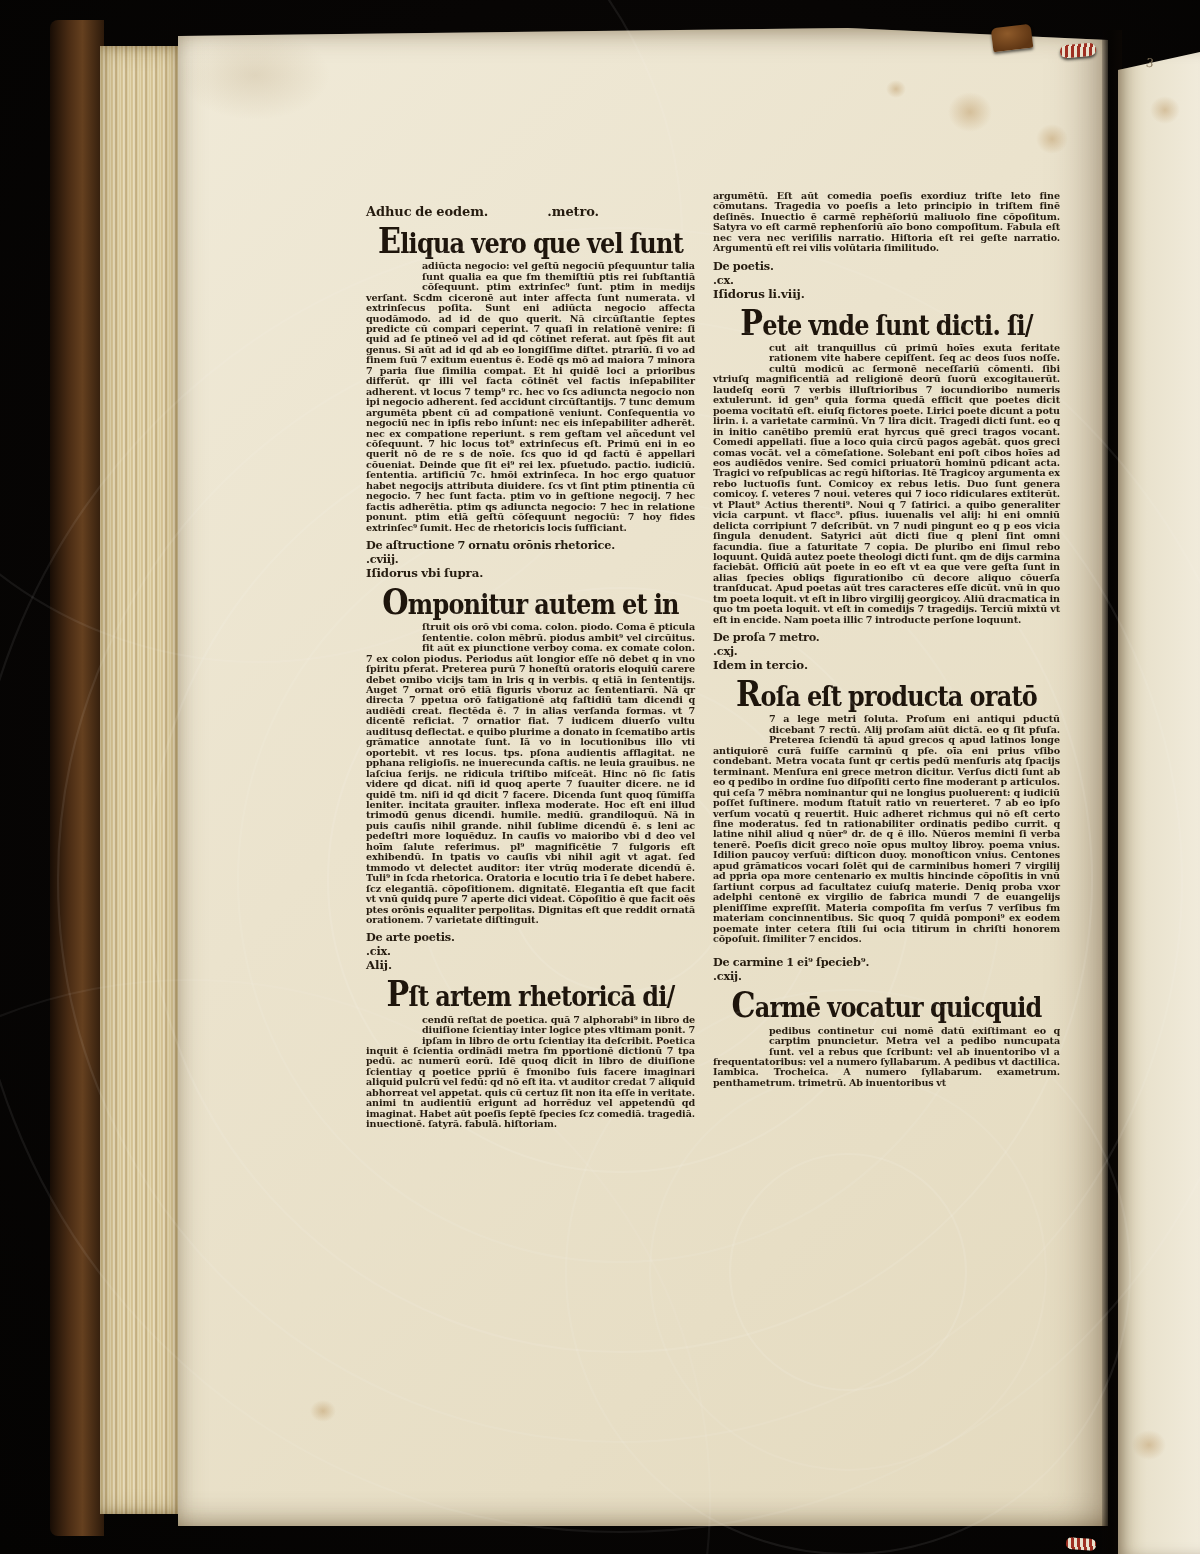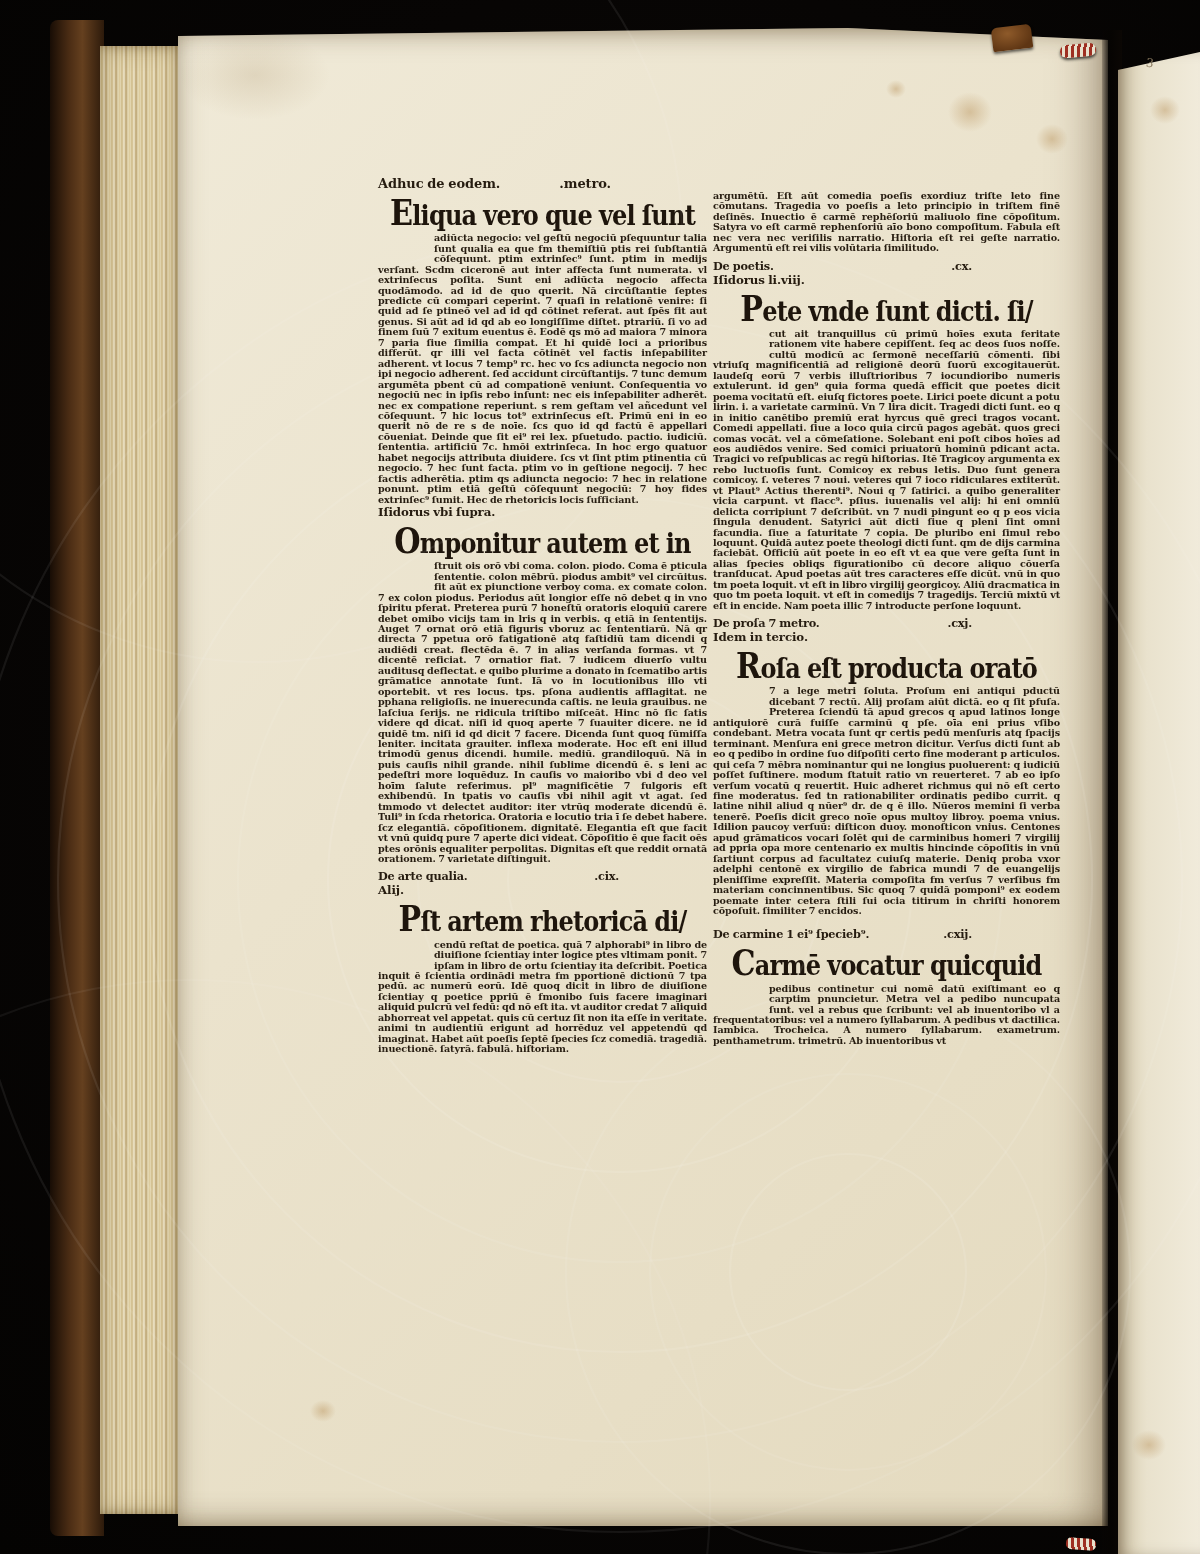--- a/index.html
+++ b/index.html
@@ -37,32 +37,32 @@
       border-radius:6px 6px 2px 2px;transform:rotate(-7deg);box-shadow:0 2px 3px rgba(0,0,0,.6);}
   .spot{position:absolute;border-radius:50%;
       background:radial-gradient(closest-side,rgba(176,132,70,.38),rgba(176,132,70,0));}
   .corner-stain{position:absolute;left:180px;top:30px;width:150px;height:90px;
       background:radial-gradient(closest-side,rgba(140,108,58,.16),rgba(140,108,58,0));}
   .ink-mark{position:absolute;left:1146px;top:56px;font-size:12px;color:#8a7a5f;
       transform:rotate(8deg);font-family:"DejaVu Serif",serif;}
   
   .col{position:absolute;color:#261c10;font-weight:700;text-align:justify;
        letter-spacing:-0.1px;word-spacing:-0.6px;}
-  .col-left{left:366px;top:176px;width:329px;margin-left:12px;}
+  .col-left{left:366px;top:204px;width:329px;}
   .col-right{left:713px;top:191px;width:347px;}
   .bodytext{font-size:9.6px;line-height:10.45px;margin:0;}
   .hang::before{content:"";float:left;width:56px;height:21px;}
   .runhead{display:flex;justify-content:space-between;font-size:13px;
            padding-right:96px;margin-bottom:2px;}
   .heading{text-align:center;white-space:nowrap;font-size:24px;letter-spacing:-0.8px;
            line-height:1.1;margin:3px 0 6px;color:#1e150c;transform:scaleY(1.14);
            transform-origin:center top;}
   .heading .initial{font-size:1.26em;}
   .rubric{display:flex;justify-content:space-between;font-size:11.3px;
-          letter-spacing:-0.2px;margin-top:5px;}
+          letter-spacing:-0.2px;margin-top:5px;flex-direction:column;}
   .rubric.pr55{padding-right:52px;}
   .rubric.pr90{padding-right:88px;}
   .attrib{text-align:left;font-size:11.8px;margin:0 0 1px;}
   .gap6{height:6px;}
   
   .watermark{position:absolute;left:0;top:0;pointer-events:none;}
 </style>
 </head>
 <body>
 
@@ -89,27 +89,31 @@
 
   <div class="col col-left">
     <div class="runhead">
       <span>Adhuc de eodem.</span>
       <span>.metro.</span>
     </div>
 
     <div class="heading"><span class="initial">E</span><span>liqua vero que vel ſunt</span></div>
     <p class="bodytext hang">adiūcta negocio: vel geſtū negociū pſequuntur talia ſunt qualia ea que fm themiſtiū ptis rei ſubſtantiā cōſequunt. ptim extrinſec⁹ ſunt. ptim in medijs verſant. Scdm ciceronē aut inter affecta ſunt numerata. vl extrinſecus poſita. Sunt eni adiūcta negocio affecta quodāmodo. ad id de quo querit. Nā circūſtantie ſeptes predicte cū compari ceperint. 7 quaſi in relationē venire: ſi quid ad ſe ptineō vel ad id qd cōtinet referat. aut ſpēs fit aut genus. Si aūt ad id qd ab eo longiſſime diſtet. ptrariū. ſi vo ad finem ſuū 7 exitum euentus ē. Eodē qs mō ad maiora 7 minora 7 paria ſiue ſimilia compat. Et hi quidē loci a prioribus differūt. qr illi vel facta cōtinēt vel factis inſepabiliter adherent. vt locus 7 temp⁹ rc. hec vo ſcs adiuncta negocio non ipi negocio adherent. ſed accidunt circūſtantijs. 7 tunc demum argumēta pbent cū ad compationē veniunt. Conſequentia vo negociū nec in ipſis rebo inſunt: nec eis inſepabiliter adherēt. nec ex compatione reperiunt. s rem geſtam vel añcedunt vel cōſequunt. 7 hic locus tot⁹ extrinſecus eſt. Primū eni in eo querit nō de re s de noīe. ſcs quo id qd factū ē appellari cōueniat. Deinde que ſit ei⁹ rei lex. pſuetudo. pactio. iudiciū. ſententia. artificiū 7c. hmōi extrinſeca. In hoc ergo quatuor habet negocijs attributa diuidere. ſcs vt ſint ptim ptinentia cū negocio. 7 hec ſunt facta. ptim vo in geſtione negocij. 7 hec factis adherētia. ptim qs adiuncta negocio: 7 hec in relatione ponunt. ptim etiā geſtū cōſequunt negociū: 7 hoy fides extrinſec⁹ ſumit. Hec de rhetoricis locis ſufficiant.</p>
 
+    <div class="rubric pr55">
+      <span>De aſtructione 7 ornatu orōnis rhetorice.</span>
+      <span>.cviij.</span>
+    </div>
     <div class="attrib">Iſidorus vbi ſupra.</div>
 
     <div class="heading"><span class="initial">O</span><span>mponitur autem et in</span></div>
     <p class="bodytext hang">ſtruit ois orō vbi coma. colon. piodo. Coma ē pticula ſententie. colon mēbrū. piodus ambit⁹ vel circūitus. fit aūt ex piunctione verboy coma. ex comate colon. 7 ex colon piodus. Periodus aūt longior eſſe nō debet q in vno ſpiritu pferat. Preterea purū 7 honeſtū oratoris eloquiū carere debet omibo vicijs tam in lris q in verbis. q etiā in ſententijs. Auget 7 ornat orō etiā figuris vboruz ac ſententiarū. Nā qr directa 7 ppetua orō fatigationē atq faſtidiū tam dicendi q audiēdi creat. flectēda ē. 7 in alias verſanda formas. vt 7 dicentē reficiat. 7 ornatior fiat. 7 iudicem diuerſo vultu auditusq deflectat. e quibo plurime a donato in ſcematibo artis grāmatice annotate ſunt. Iā vo in locutionibus illo vti oportebit. vt res locus. tps. pſona audientis afflagitat. ne pphana religioſis. ne inuerecunda caſtis. ne leuia grauibus. ne laſciua ſerijs. ne ridicula triſtibo miſceāt. Hinc nō ſic ſatis videre qd dicat. niſi id quoq aperte 7 ſuauiter dicere. ne id quidē tm. niſi id qd dicit 7 facere. Dicenda ſunt quoq ſūmiſſa leniter. incitata grauiter. inflexa moderate. Hoc eſt eni illud trimodū genus dicendi. humile. mediū. grandiloquū. Nā in puis cauſis nihil grande. nihil ſublime dicendū ē. s leni ac pedeſtri more loquēduz. In cauſis vo maioribo vbi d deo vel hoīm ſalute referimus. pl⁹ magnificētie 7 fulgoris eſt exhibendū. In tpatis vo cauſis vbi nihil agit vt agat. ſed tmmodo vt delectet auditor: iter vtrūq moderate dicendū ē. Tuli⁹ in ſcda rhetorica. Oratoria e locutio tria ī ſe debet habere. ſcz elegantiā. cōpoſitionem. dignitatē. Elegantia eſt que facit vt vnū quidq pure 7 aperte dici videat. Cōpoſitio ē que facit oēs ptes orōnis equaliter perpolitas. Dignitas eſt que reddit ornatā orationem. 7 varietate diſtinguit.</p>
 
     <div class="rubric pr90">
-      <span>De arte qualia.</span>
+      <span>De arte poetis.</span>
       <span>.cix.</span>
     </div>
     <div class="attrib">Alij.</div>
 
     <div class="heading"><span class="initial">P</span><span>ſt artem rhetoricā di/</span></div>
     <p class="bodytext hang">cendū reſtat de poetica. quā 7 alphorabi⁹ in libro de diuiſione ſcientiay inter logice ptes vltimam ponit. 7 ipſam in libro de ortu ſcientiay ita deſcribit. Poetica inquit ē ſcientia ordinādi metra fm pportionē dictionū 7 tpa pedū. ac numerū eorū. Idē quoq dicit in libro de diuiſione ſcientiay q poetice ppriū ē fmonibo ſuis facere imaginari aliquid pulcrū vel fedū: qd nō eſt ita. vt auditor credat 7 aliquid abhorreat vel appetat. quis cū certuz ſit non ita eſſe in veritate. animi tn audientiū erigunt ad horrēduz vel appetendū qd imaginat. Habet aūt poeſis ſeptē ſpecies ſcz comediā. tragediā. inuectionē. ſatyrā. fabulā. hiſtoriam.</p>
   </div>
 
   <div class="col col-right">
     <p class="bodytext">argumētū. Eſt aūt comedia poeſis exordiuz triſte leto fine cōmutans. Tragedia vo poeſis a leto principio in triſtem finē deſinēs. Inuectio ē carmē rephēſoriū maliuolo fine cōpoſitum. Satyra vo eſt carmē rephenſoriū aīo bono compoſitum. Fabula eſt nec vera nec veriſilis narratio. Hiſtoria eſt rei geſte narratio. Argumentū eſt rei vilis volūtaria ſimilitudo.</p>

